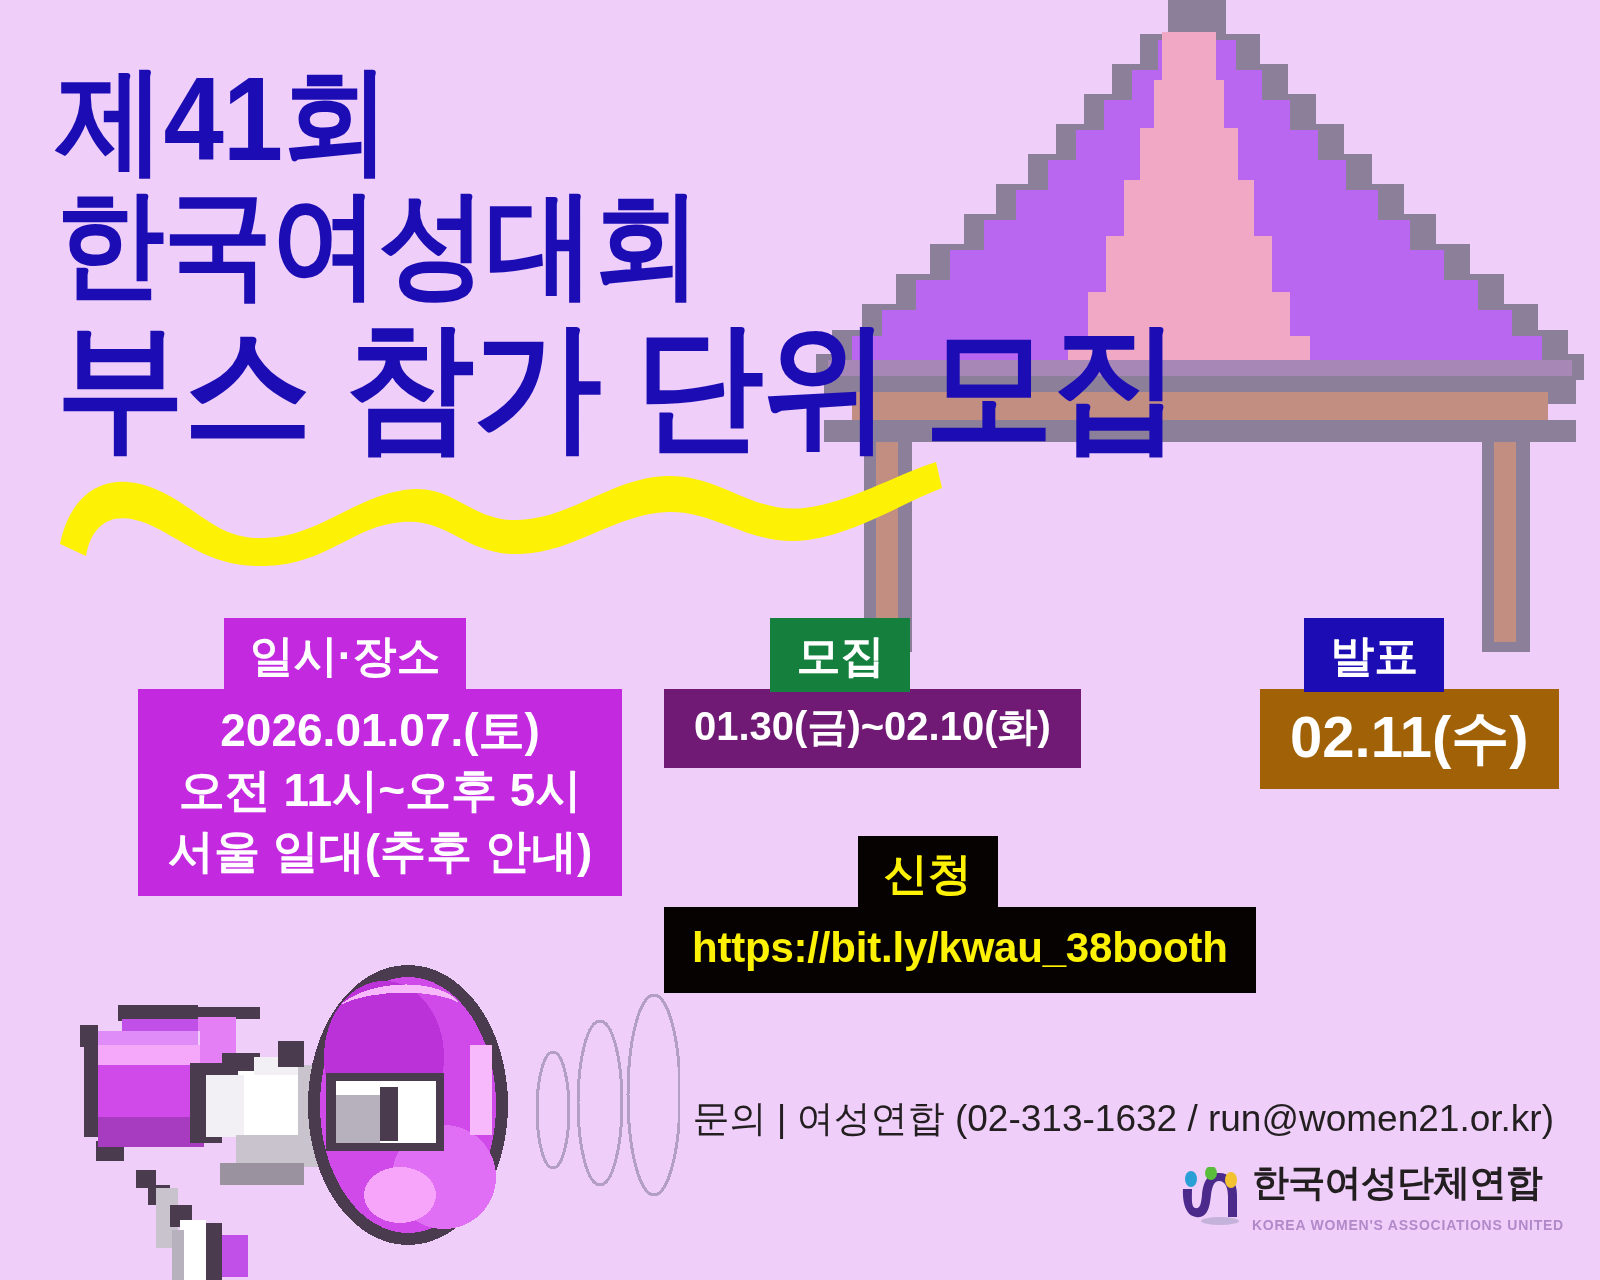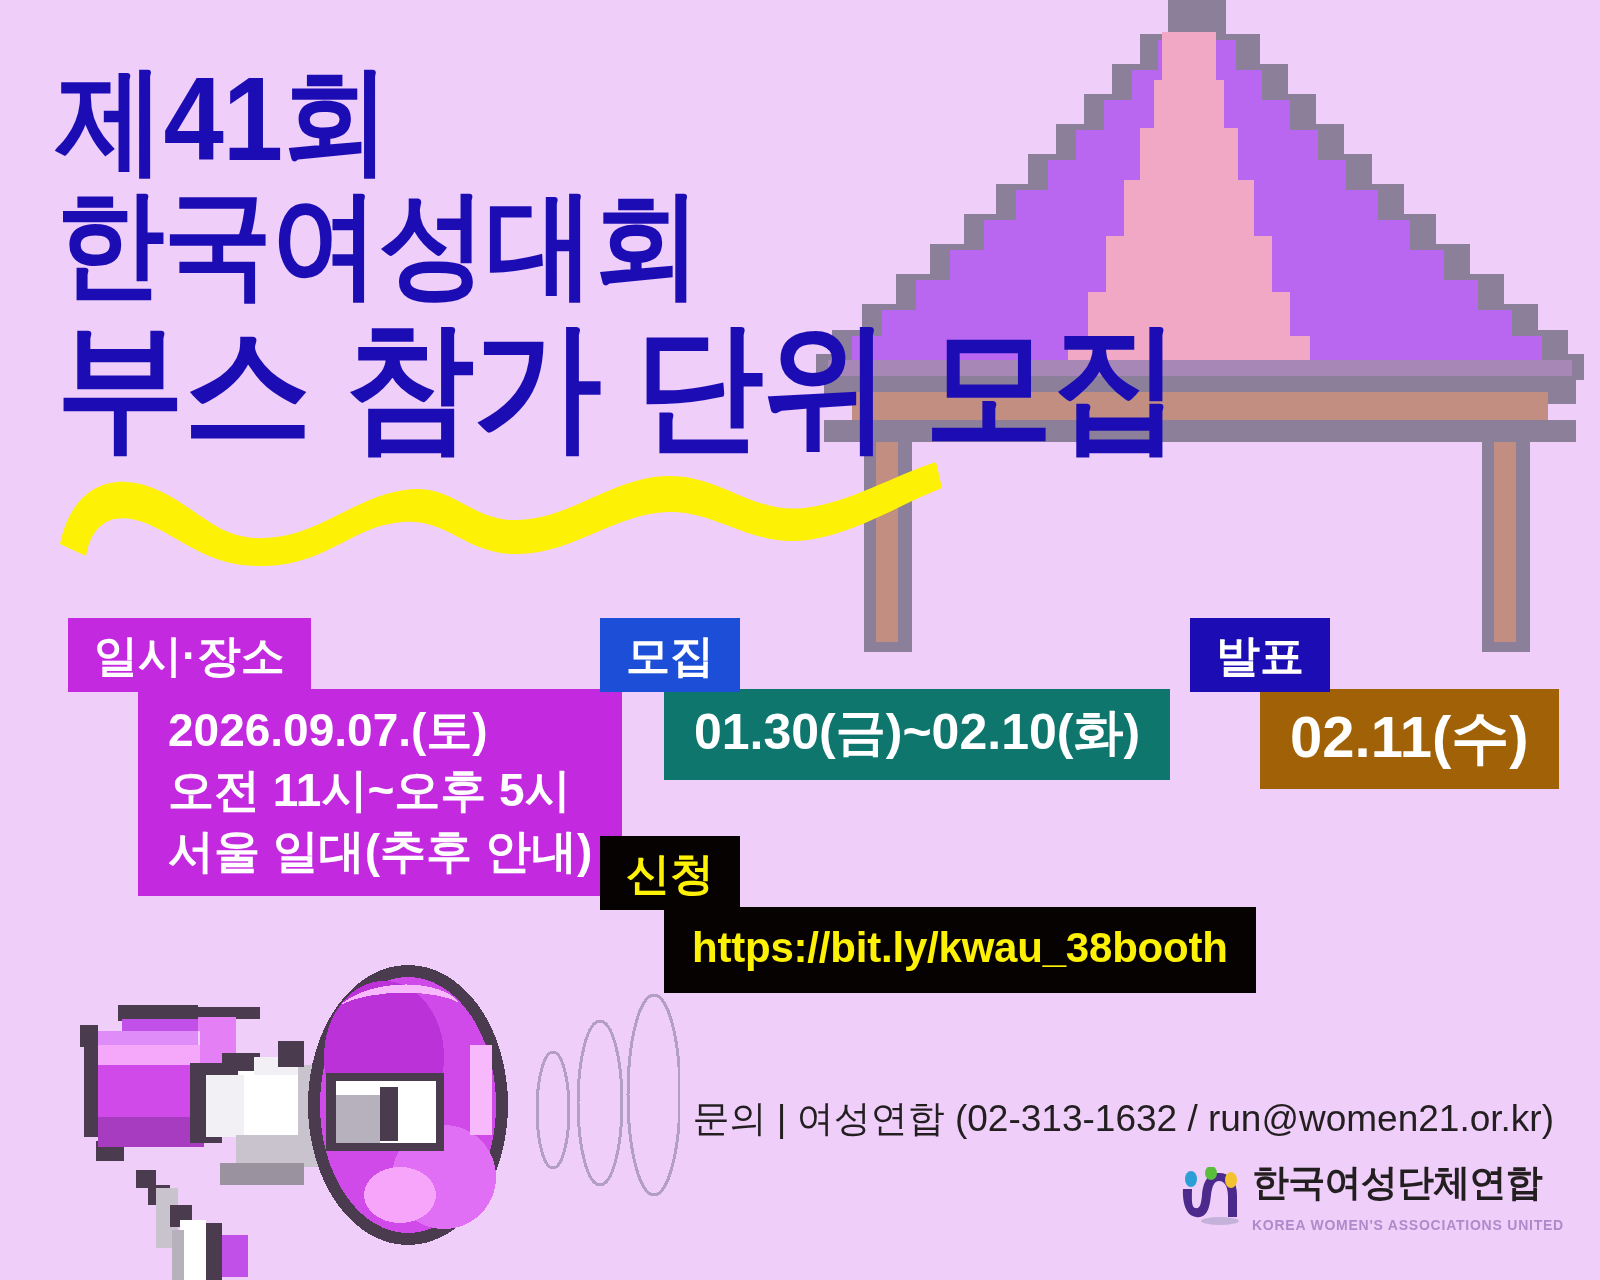--- a/index.html
+++ b/index.html
@@ -71,21 +71,21 @@
     position: absolute;
     left: 52px;
     top: 452px;
     width: 900px;
     height: 120px;
     z-index: 5;
     pointer-events: none;
   }
 
   
-  .step-block { position: absolute; z-index: 7; }
+  .step-block { position: absolute; z-index: 7; text-align: center; }
   .step-label {
     display: inline-block;
     font-weight: 700;
     font-size: 44px;
     line-height: 1;
     padding: 16px 26px 14px 26px;
     color: #ffffff;
     white-space: nowrap;
   }
   .step-value {
@@ -104,25 +104,25 @@
     font-size: 46px;
     margin-top: -3px;
     margin-left: 70px;
     padding: 14px 30px 18px 30px;
   }
   .block-when .step-value .vline { display: block; }
   .block-when .step-value .vline + .vline { margin-top: 6px; }
 
   
   .block-recruit { left: 600px; top: 618px; }
-  .block-recruit .step-label { background: #1d4ed8; }
+  .block-recruit .step-label { background: #15803d; }
   .block-recruit .step-value {
-    background: #0f766e;
+    background: #701a75;
     color: #ffffff;
-    font-size: 50px;
+    font-size: 40px;
     margin-top: -3px;
     margin-left: 64px;
     padding: 14px 30px 18px 30px;
   }
 
   
   .block-announce { left: 1190px; top: 618px; }
   .block-announce .step-label { background: #1c0cb4; }
   .block-announce .step-value {
     background: #a16207;
@@ -324,21 +324,21 @@
 
   <div class="title-block">
     <div class="title-line title-l1">제41회</div>
     <div class="title-line title-l2">한국여성대회</div>
     <div class="title-line title-l3">부스 참가 단위 모집</div>
   </div>
 
   <div class="step-block block-when">
     <div class="step-label">일시·장소</div>
     <div class="step-value">
-      <span class="vline">2026.09.07.(토)</span>
+      <span class="vline">2026.01.07.(토)</span>
       <span class="vline">오전 11시~오후 5시</span>
       <span class="vline">서울 일대(추후 안내)</span>
     </div>
   </div>
 
   <div class="step-block block-recruit">
     <div class="step-label">모집</div>
     <div class="step-value">01.30(금)~02.10(화)</div>
   </div>
 

